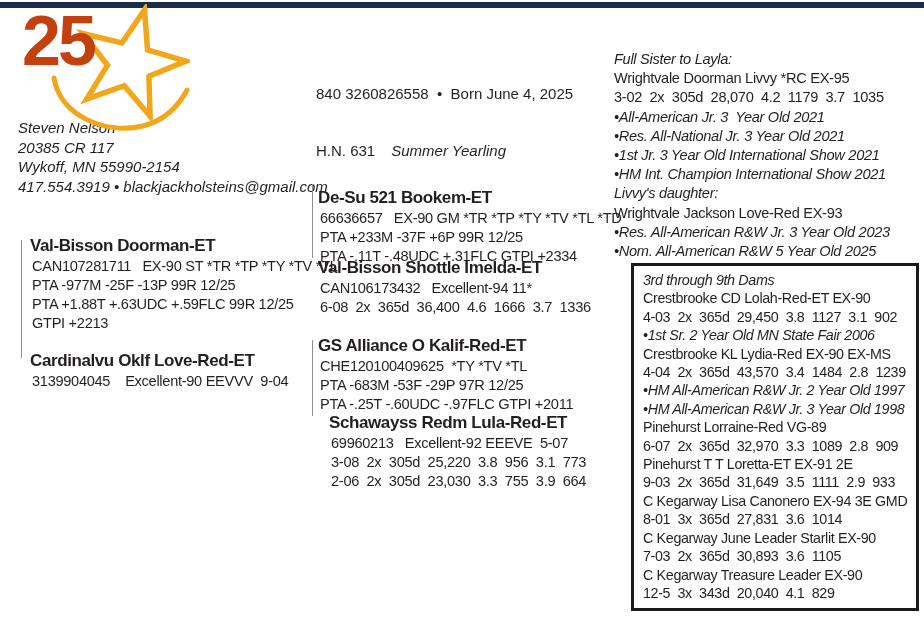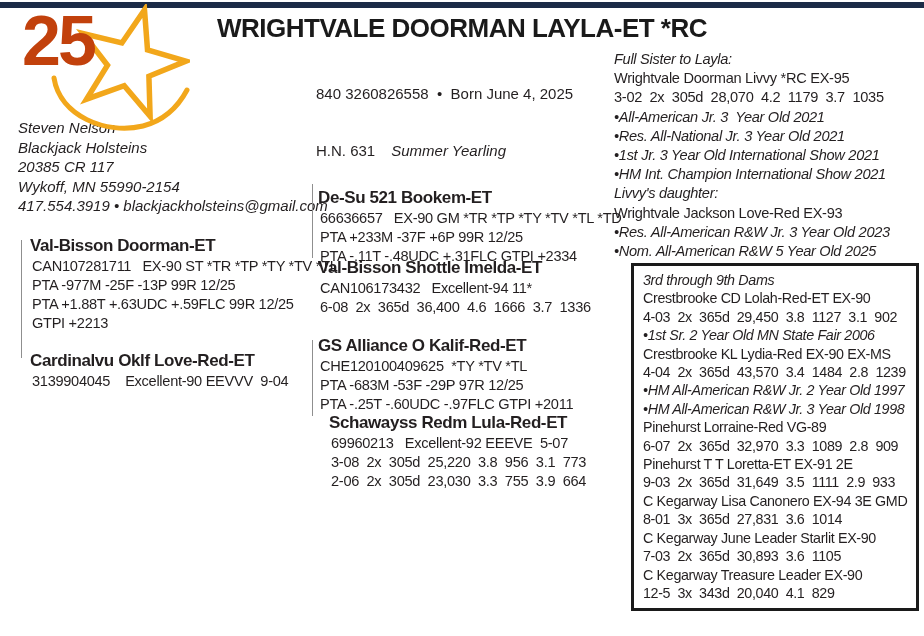--- a/index.html
+++ b/index.html
@@ -43,30 +43,28 @@
 
   <div class="lot-number">25</div>
 
   <div class="star-wrap">
     <svg width="142" height="136" viewBox="0 0 142 136" xmlns="http://www.w3.org/2000/svg">
       <polygon points="96.5,5.9 99.5,45.8 137.9,57.1 100.9,72.3 102.1,112.3 76.2,81.7 38.5,95.2 59.5,61.2 35,29.5 73.9,39" fill="none" stroke="#F2A71B" stroke-width="5.5" stroke-linejoin="miter"></polygon>
       <path d="M 6 74 C 12 112 58 131 95 122 C 118 116 131 101 139 86" fill="none" stroke="#F2A71B" stroke-width="5" stroke-linecap="round"></path>
     </svg>
   </div>
 
-  <div class="title">WRIGHTVALE DOORMAN LAYLA-ET *RC</div>
 
   <div class="subinfo">
     <div>840 3260826558  •  Born June 4, 2025</div>
     <div><span>H.N. 631</span><span class="gap"></span><span class="it">Summer Yearling</span></div>
   </div>
 
   <div class="seller">
     <div>Steven Nelson</div>
-    <div>Blackjack Holsteins</div>
     <div>20385 CR 117</div>
     <div>Wykoff, MN  55990-2154</div>
     <div>417.554.3919 • blackjackholsteins@gmail.com</div>
   </div>
 
   <div class="vrule" style="left:21px; top:240px; height:118px;"></div>
   <div class="vrule" style="left:312px; top:184px; height:74px;"></div>
   <div class="vrule" style="left:312px; top:340px; height:76px;"></div>
 
   <div class="ped-block" style="left:30px; top:236px;">

